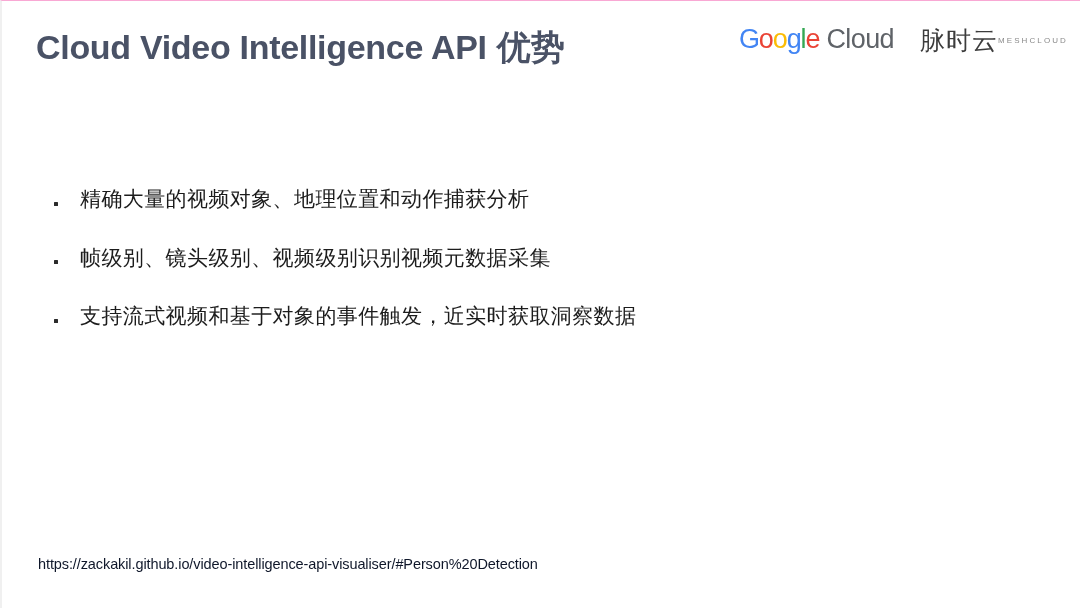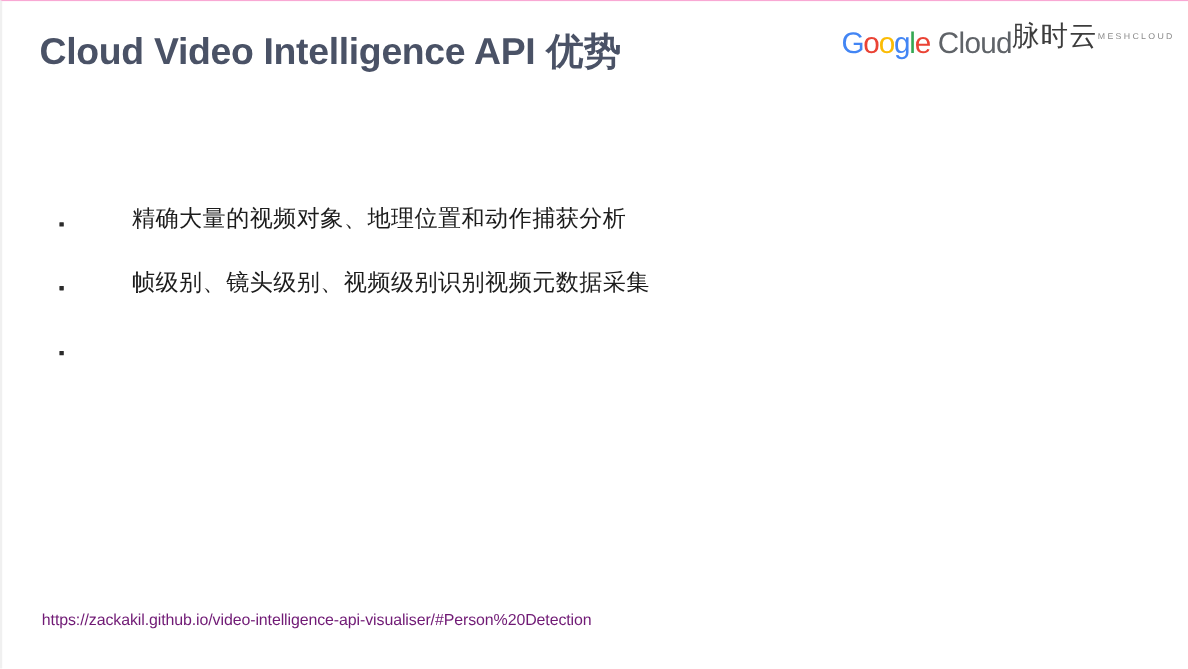--- a/index.html
+++ b/index.html
@@ -38,22 +38,22 @@
     margin-left: 10px;
     letter-spacing: 0px;
   }
 
   
   .logo-lockup {
     position: absolute;
     right: 12px;
     top: 20px;
     display: flex;
-    align-items: flex-start;
-    gap: 0;
+    align-items: flex-end;
+    gap: 26px;
   }
   .google-cloud-logo {
     font-size: 27px;
     line-height: 1;
     letter-spacing: -1.1px;
     white-space: nowrap;
     padding-top: 5px;
     font-family: "Liberation Sans", "DejaVu Sans", sans-serif;
   }
   .google-cloud-logo .g-word { font-weight: normal; }
@@ -109,30 +109,29 @@
     border-radius: 0.5px;
     margin-bottom: 6px;
     margin-right: 22px;
   }
   .bullet-text {
     font-size: 21px;
     line-height: 1.15;
     letter-spacing: 0.4px;
     color: #1c1c1c;
     white-space: nowrap;
-    margin-left: 40px;
   }
 
   
   .footer-url {
     position: absolute;
     left: 36px;
     top: 555px;
     font-size: 14.5px;
-    color: #701a75;
+    color: #0f172a;
     letter-spacing: -0.1px;
     white-space: nowrap;
   }
 </style>
 </head>
 <body>
 
 <div class="slide">
 
   <div class="slide-title">
@@ -159,20 +158,21 @@
       <span class="bullet-text">精确大量的视频对象、地理位置和动作捕获分析</span>
     </div>
 
     <div class="bullet-item">
       <span class="bullet-marker"></span>
       <span class="bullet-text">帧级别、镜头级别、视频级别识别视频元数据采集</span>
     </div>
 
     <div class="bullet-item">
       <span class="bullet-marker"></span>
+      <span class="bullet-text">支持流式视频和基于对象的事件触发，近实时获取洞察数据</span>
     </div>
 
 
   </div>
 
   <div class="footer-url">https://zackakil.github.io/video-intelligence-api-visualiser/#Person%20Detection</div>
 
 </div>
 
 </body></html>

